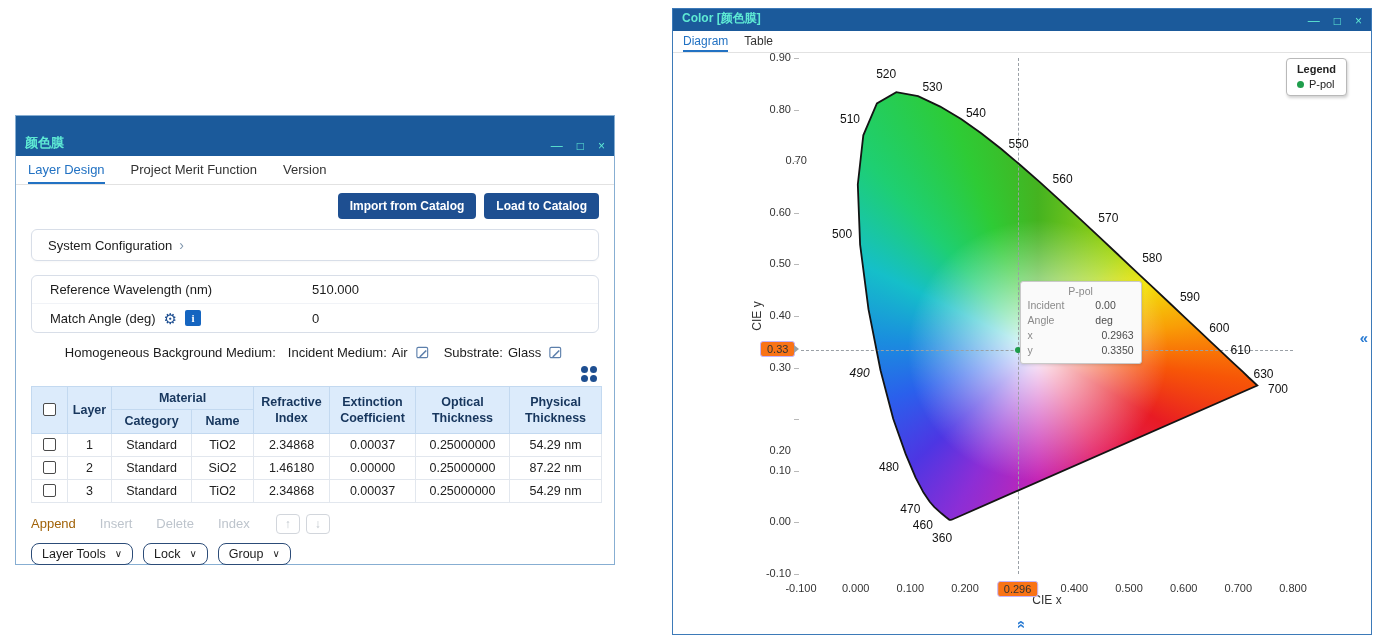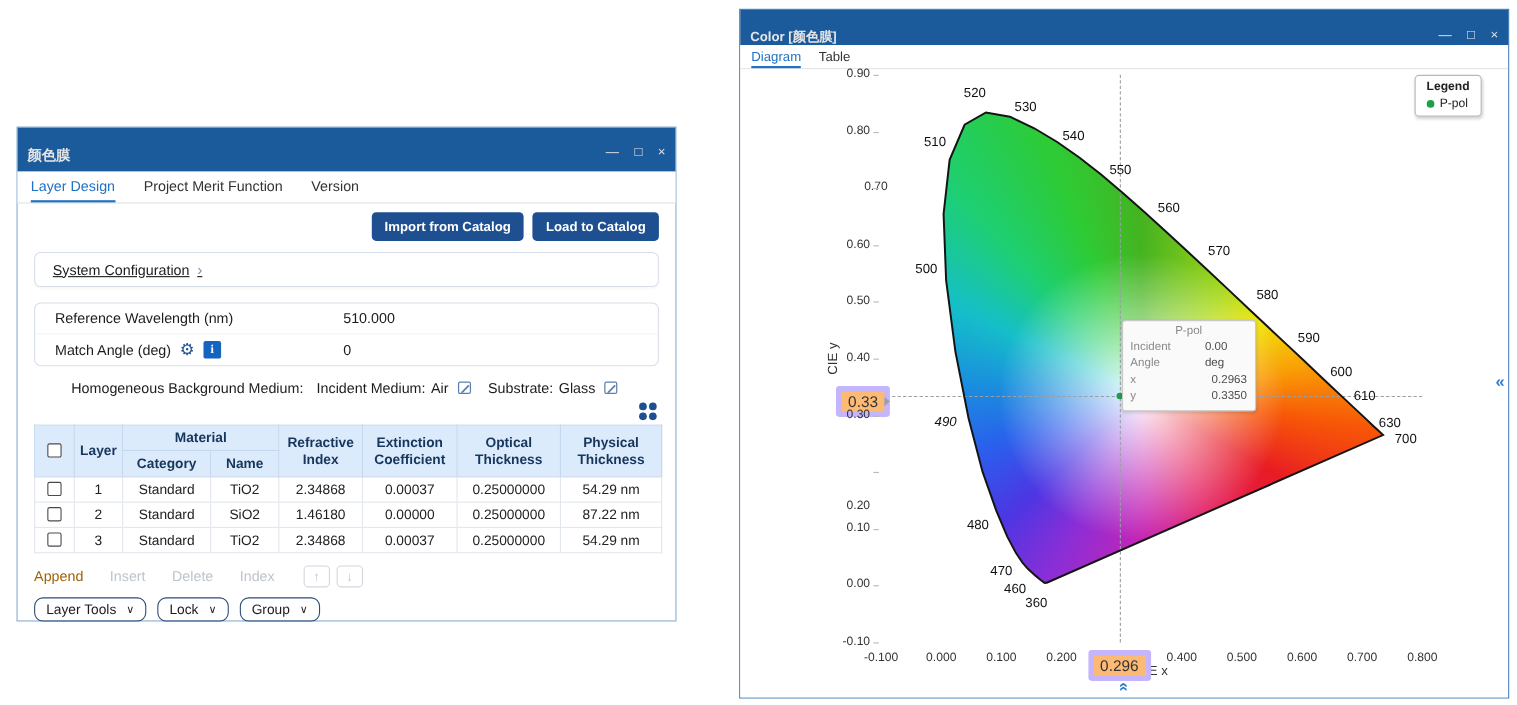--- a/index.html
+++ b/index.html
@@ -1,33 +1,33 @@
 <!DOCTYPE html>
 <html><head>
 <meta charset="utf-8">
 <style>
   * { box-sizing: border-box; margin:0; padding:0; }
   html,body { width:1379px; height:641px; background:#ffffff; font-family:"Liberation Sans",sans-serif; overflow:hidden; position:relative; }
   .window { position:absolute; background:#fff; }
-  .titlebar { display:flex; align-items:flex-start; justify-content:space-between; background:#1b5a9b; color:#e5e5e5; padding:16px 9px; }
+  .titlebar { display:flex; align-items:flex-end; justify-content:space-between; background:#1b5a9b; color:#5eead4; padding:4px 9px; }
   .titlebar .title { font-weight:bold; white-space:nowrap; }
   .win-controls { display:flex; gap:14px; align-items:center; }
   .win-controls span { font-size:12px; line-height:1; cursor:pointer; }
 
   
   .win-left { left:15px; top:115px; width:600px; height:450px; border:1px solid #87aed2; }
   .win-left .titlebar { height:40px; font-size:13px; }
   .tabbar { display:flex; align-items:stretch; gap:26px; padding:0 12px; border-bottom:1px solid #e2e2e2; background:#fff; }
   .win-left .tabbar { height:29px; font-size:13px; }
   .tab { display:flex; align-items:center; color:#333; border-bottom:2px solid transparent; cursor:pointer; white-space:nowrap; }
   .tab.active { color:#2272c3; border-bottom-color:#2272c3; }
   .content { padding:8px 15px 0; height:calc(100% - 56px); overflow:hidden; }
   .btn-row { display:flex; justify-content:flex-end; gap:8px; }
   .btn-primary { background:#1e4f91; color:#fff; border:0; border-radius:4px; padding:6px 12px; font:bold 12px "Liberation Sans",sans-serif; cursor:pointer; }
-  .section-box { margin-top:10px; border:1px solid #d8dee8; border-radius:6px; padding:7px 16px; font-size:13px; color:#1c1c1c; display:flex; align-items:center; gap:7px; box-shadow:0 1px 2px rgba(0,0,0,0.03); cursor:pointer;text-decoration:underline; }
+  .section-box { margin-top:10px; border:1px solid #d8dee8; border-radius:6px; padding:7px 16px; font-size:13px; color:#1c1c1c; display:flex; align-items:center; gap:7px; box-shadow:0 1px 2px rgba(0,0,0,0.03); cursor:pointer; }
   .chev { color:#8096ad; font-size:14px; }
   .params-box { margin-top:14px; border:1px solid #d8dee8; border-radius:6px; }
   .param-row { display:flex; align-items:center; padding:6px 18px; font-size:13px; color:#1c1c1c; }
   .param-row + .param-row { border-top:1px solid #f1f3f7; }
   .param-left { width:262px; display:flex; align-items:center; gap:8px; }
   .gear { color:#1e4f91; font-size:15px; line-height:1; cursor:pointer; }
   .info-icon { width:16px; height:16px; background:#1565c0; color:#fff; border-radius:2px; display:flex; align-items:center; justify-content:center; font:bold 11px "Liberation Serif",serif; cursor:pointer; }
   .medium-row { margin-top:12px; display:flex; align-items:center; gap:5px; font-size:13px; color:#1c1c1c; white-space:nowrap;justify-content:center; }
   .ml8 { margin-left:7px; }
   .edit-icon { flex:0 0 auto; margin:0 2px; cursor:pointer; display:inline-flex; }
@@ -56,21 +56,21 @@
   .cie-fill { position:absolute; inset:0; }
   .cie-outline { position:absolute; left:0; top:0; overflow:visible; }
   .wl-label { position:absolute; transform:translate(-50%,-50%); font-size:12px; color:#111; white-space:nowrap; }
   .crosshair-v { position:absolute; top:0; bottom:0; width:0; border-left:1px dashed #9aa0a6; }
   .crosshair-h { position:absolute; left:0; right:0; height:0; border-top:1px dashed #9aa0a6; }
   .marker { position:absolute; width:6px; height:6px; border-radius:50%; transform:translate(-50%,-50%); }
   .tooltip { position:absolute; width:122px; background:#fafafa; border:1px solid #c9c9c9; border-radius:3px; padding:3px 7px 5px; box-shadow:0 1px 3px rgba(0,0,0,.14); }
   .tt-title { text-align:center; color:#8a8a8a; font-size:10.5px; margin-bottom:1px; }
   .tt-row { display:flex; justify-content:space-between; font-size:10.5px; color:#8a8a8a; line-height:1.45; gap:6px; }
   .tt-row .tt-val { color:#4d4d4d; }
-  .axis-box { position:absolute; background:#fdba74; border:5px solid #c4b5fd; border-radius:3px; font-size:14px; color:#333; padding:1px 6px; white-space:nowrap; }
+  .axis-box { position:absolute; background:#f97316; border:1px solid #c4b5fd; border-radius:3px; font-size:11px; color:#333; padding:1px 6px; white-space:nowrap; }
   .ybox::after { content:""; position:absolute; left:100%; top:50%; transform:translateY(-50%); border:4px solid transparent; border-left:5px solid #9aa0a6; }
   .xbox { transform:translateX(-50%); }
   .xtick { position:absolute; transform:translateX(-50%); font-size:11px; color:#333; white-space:nowrap; }
   .ytick { position:absolute; width:50px; text-align:right; font-size:11px; color:#333; }
   .ytickmark { position:absolute; width:5px; height:0; border-top:1px solid #b9b9b9; }
   .y-title { position:absolute; left:84px; top:263px; transform:translate(-50%,-50%) rotate(-90deg); font-size:12px; color:#333; }
   .x-title { position:absolute; left:374px; top:540px; transform:translateX(-50%); font-size:12px; color:#333; }
   .legend { position:absolute; top:5px; right:24px; background:#fff; border:1px solid #b9b9b9; border-radius:4px; padding:4px 10px 5px; box-shadow:1px 2px 3px rgba(0,0,0,.18); cursor:pointer; }
   .legend-title { font-size:11px; font-weight:bold; color:#222; text-align:center; }
   .legend-item { display:flex; align-items:center; gap:5px; font-size:11px; color:#222; margin-top:3px; }

